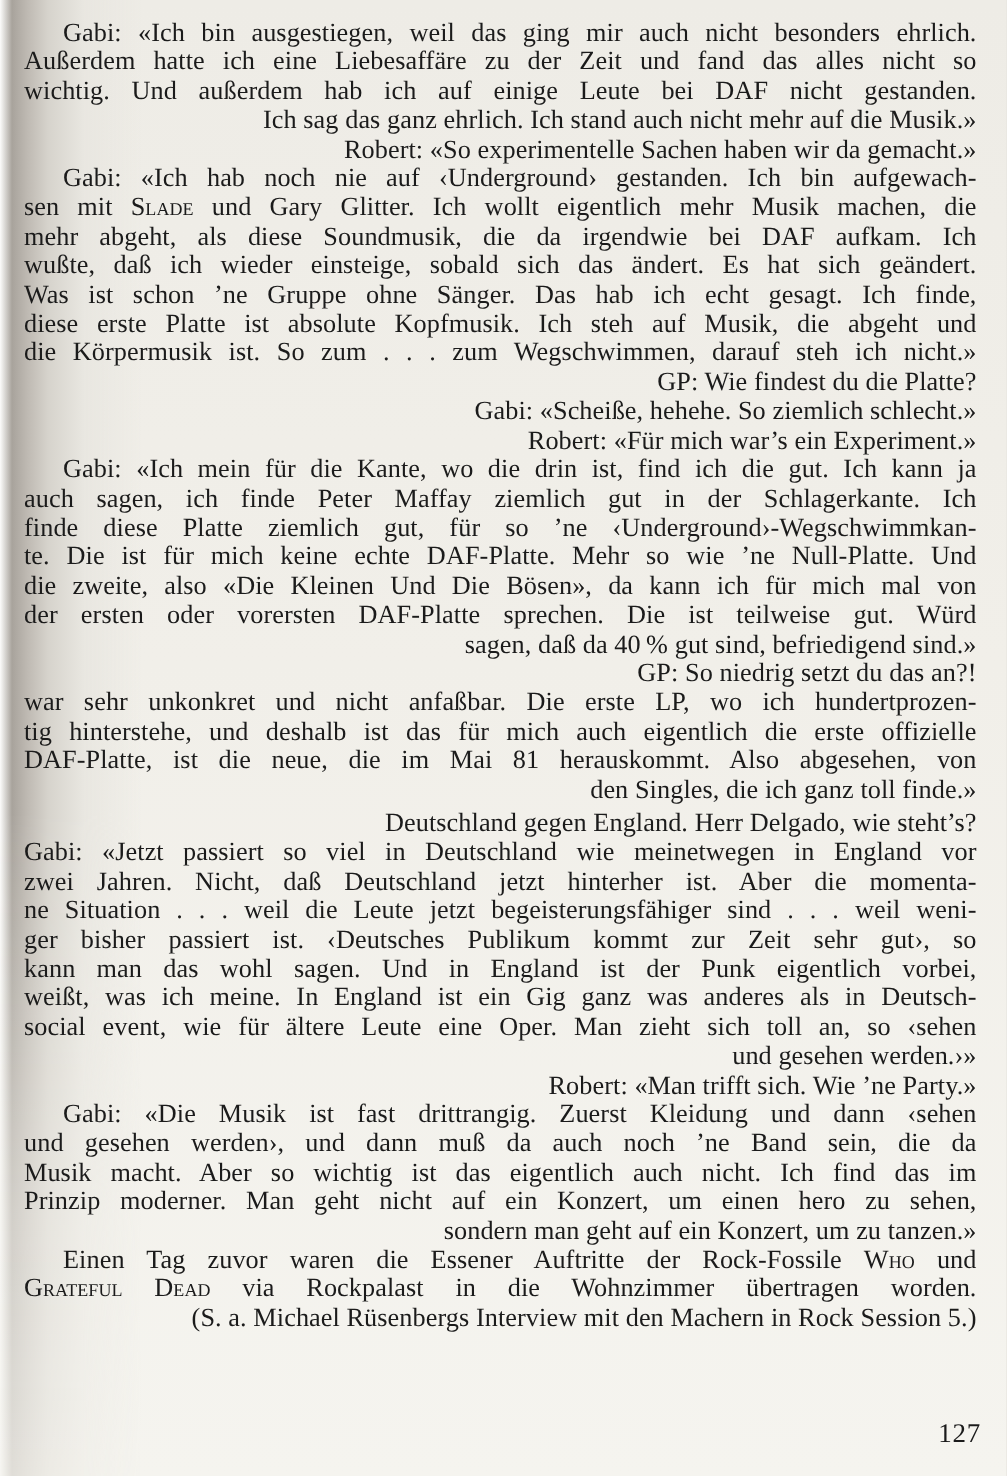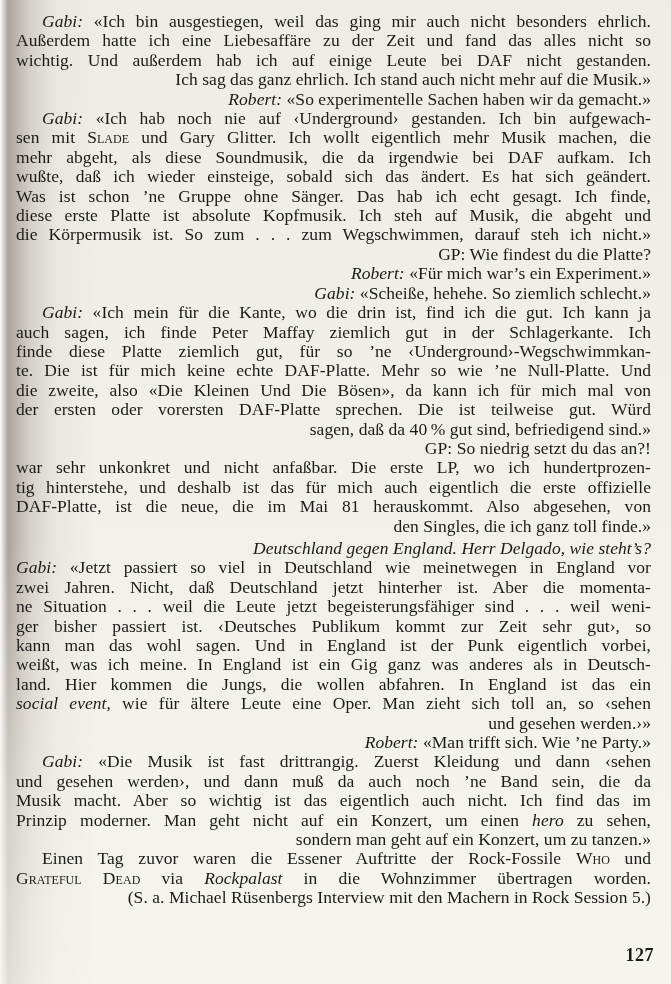--- a/index.html
+++ b/index.html
@@ -27,25 +27,25 @@
     position: absolute; left: 0; top: 12px;
     width: 671px; box-sizing: border-box;
     padding: 0 20px 0 16px;
     font-size: 17.5px; line-height: 19.4px;
     letter-spacing: 0.05px;
   }
   .line { min-height: 19.4px; text-align: right; }
   .line.j { text-align: justify; text-align-last: justify; }
   .line.indent { text-indent: 26px; }
   .line.gap { margin-top: 3px; }
-  .i  { font-style: italic; }
+  .i  { }
   .sc { font-variant: small-caps; }
   .pagenum {
     position: absolute; right: 17px; bottom: 18px;
-    font-size: 18px; letter-spacing: 0.5px; font-weight: bold;
+    font-size: 18px; letter-spacing: 0.5px;
   }
 </style>
 </head>
 <body>
 
 <div class="scan">
   <div class="binding"></div>
   <div class="textblock">
       <div class="line indent j"><span class="i">Gabi:</span><span class="n"> «Ich bin ausgestiegen, weil das ging mir auch nicht besonders ehrlich.</span></div>
       <div class="line j"><span class="n">Außerdem hatte ich eine Liebesaffäre zu der Zeit und fand das alles nicht so</span></div>
@@ -53,42 +53,41 @@
       <div class="line"><span class="n">Ich sag das ganz ehrlich. Ich stand auch nicht mehr auf die Musik.»</span></div>
       <div class="line indent"><span class="i">Robert:</span><span class="n"> «So experimentelle Sachen haben wir da gemacht.»</span></div>
       <div class="line indent j"><span class="i">Gabi:</span><span class="n"> «Ich hab noch nie auf ‹Underground› gestanden. Ich bin aufgewach-</span></div>
       <div class="line j"><span class="n">sen mit </span><span class="sc">Slade</span><span class="n"> und Gary Glitter. Ich wollt eigentlich mehr Musik machen, die</span></div>
       <div class="line j"><span class="n">mehr abgeht, als diese Soundmusik, die da irgendwie bei DAF aufkam. Ich</span></div>
       <div class="line j"><span class="n">wußte, daß ich wieder einsteige, sobald sich das ändert. Es hat sich geändert.</span></div>
       <div class="line j"><span class="n">Was ist schon ’ne Gruppe ohne Sänger. Das hab ich echt gesagt. Ich finde,</span></div>
       <div class="line j"><span class="n">diese erste Platte ist absolute Kopfmusik. Ich steh auf Musik, die abgeht und</span></div>
       <div class="line j"><span class="n">die Körpermusik ist. So zum . . . zum Wegschwimmen, darauf steh ich nicht.»</span></div>
       <div class="line indent"><span class="n">GP: Wie findest du die Platte?</span></div>
+      <div class="line indent"><span class="i">Gabi:</span><span class="n"> «Scheiße, hehehe. So ziemlich schlecht.»</span></div>
       <div class="line indent"><span class="i">Robert:</span><span class="n"> «Für mich war’s ein Experiment.»</span></div>
-      <div class="line indent"><span class="i">Gabi:</span><span class="n"> «Scheiße, hehehe. So ziemlich schlecht.»</span></div>
       <div class="line indent j"><span class="i">Gabi:</span><span class="n"> «Ich mein für die Kante, wo die drin ist, find ich die gut. Ich kann ja</span></div>
       <div class="line j"><span class="n">auch sagen, ich finde Peter Maffay ziemlich gut in der Schlagerkante. Ich</span></div>
       <div class="line j"><span class="n">finde diese Platte ziemlich gut, für so ’ne ‹Underground›-Wegschwimmkan-</span></div>
       <div class="line j"><span class="n">te. Die ist für mich keine echte DAF-Platte. Mehr so wie ’ne Null-Platte. Und</span></div>
       <div class="line j"><span class="n">die zweite, also «Die Kleinen Und Die Bösen», da kann ich für mich mal von</span></div>
       <div class="line j"><span class="n">der ersten oder vorersten DAF-Platte sprechen. Die ist teilweise gut. Würd</span></div>
       <div class="line"><span class="n">sagen, daß da 40 % gut sind, befriedigend sind.»</span></div>
       <div class="line indent"><span class="n">GP: So niedrig setzt du das an?!</span></div>
       <div class="line j"><span class="n">war sehr unkonkret und nicht anfaßbar. Die erste LP, wo ich hundertprozen-</span></div>
       <div class="line j"><span class="n">tig hinterstehe, und deshalb ist das für mich auch eigentlich die erste offizielle</span></div>
       <div class="line j"><span class="n">DAF-Platte, ist die neue, die im Mai 81 herauskommt. Also abgesehen, von</span></div>
       <div class="line"><span class="n">den Singles, die ich ganz toll finde.»</span></div>
       <div class="line gap"><span class="i">Deutschland gegen England. Herr Delgado, wie steht’s?</span></div>
       <div class="line j"><span class="i">Gabi:</span><span class="n"> «Jetzt passiert so viel in Deutschland wie meinetwegen in England vor</span></div>
       <div class="line j"><span class="n">zwei Jahren. Nicht, daß Deutschland jetzt hinterher ist. Aber die momenta-</span></div>
       <div class="line j"><span class="n">ne Situation . . . weil die Leute jetzt begeisterungsfähiger sind . . . weil weni-</span></div>
       <div class="line j"><span class="n">ger bisher passiert ist. ‹Deutsches Publikum kommt zur Zeit sehr gut›, so</span></div>
       <div class="line j"><span class="n">kann man das wohl sagen. Und in England ist der Punk eigentlich vorbei,</span></div>
       <div class="line j"><span class="n">weißt, was ich meine. In England ist ein Gig ganz was anderes als in Deutsch-</span></div>
-      <div class="line j"><span class="n">land. Hier kommen die Jungs, die wollen abfahren. In England ist das ein</span></div>
       <div class="line j"><span class="i">social event</span><span class="n">, wie für ältere Leute eine Oper. Man zieht sich toll an, so ‹sehen</span></div>
       <div class="line"><span class="n">und gesehen werden.›»</span></div>
       <div class="line indent"><span class="i">Robert:</span><span class="n"> «Man trifft sich. Wie ’ne Party.»</span></div>
       <div class="line indent j"><span class="i">Gabi:</span><span class="n"> «Die Musik ist fast drittrangig. Zuerst Kleidung und dann ‹sehen</span></div>
       <div class="line j"><span class="n">und gesehen werden›, und dann muß da auch noch ’ne Band sein, die da</span></div>
       <div class="line j"><span class="n">Musik macht. Aber so wichtig ist das eigentlich auch nicht. Ich find das im</span></div>
       <div class="line j"><span class="n">Prinzip moderner. Man geht nicht auf ein Konzert, um einen </span><span class="i">hero</span><span class="n"> zu sehen,</span></div>
       <div class="line"><span class="n">sondern man geht auf ein Konzert, um zu tanzen.»</span></div>
       <div class="line indent j"><span class="n">Einen Tag zuvor waren die Essener Auftritte der Rock-Fossile </span><span class="sc">Who</span><span class="n"> und</span></div>
       <div class="line j"><span class="sc">Grateful Dead</span><span class="n"> via </span><span class="i">Rockpalast</span><span class="n"> in die Wohnzimmer übertragen worden.</span></div>

